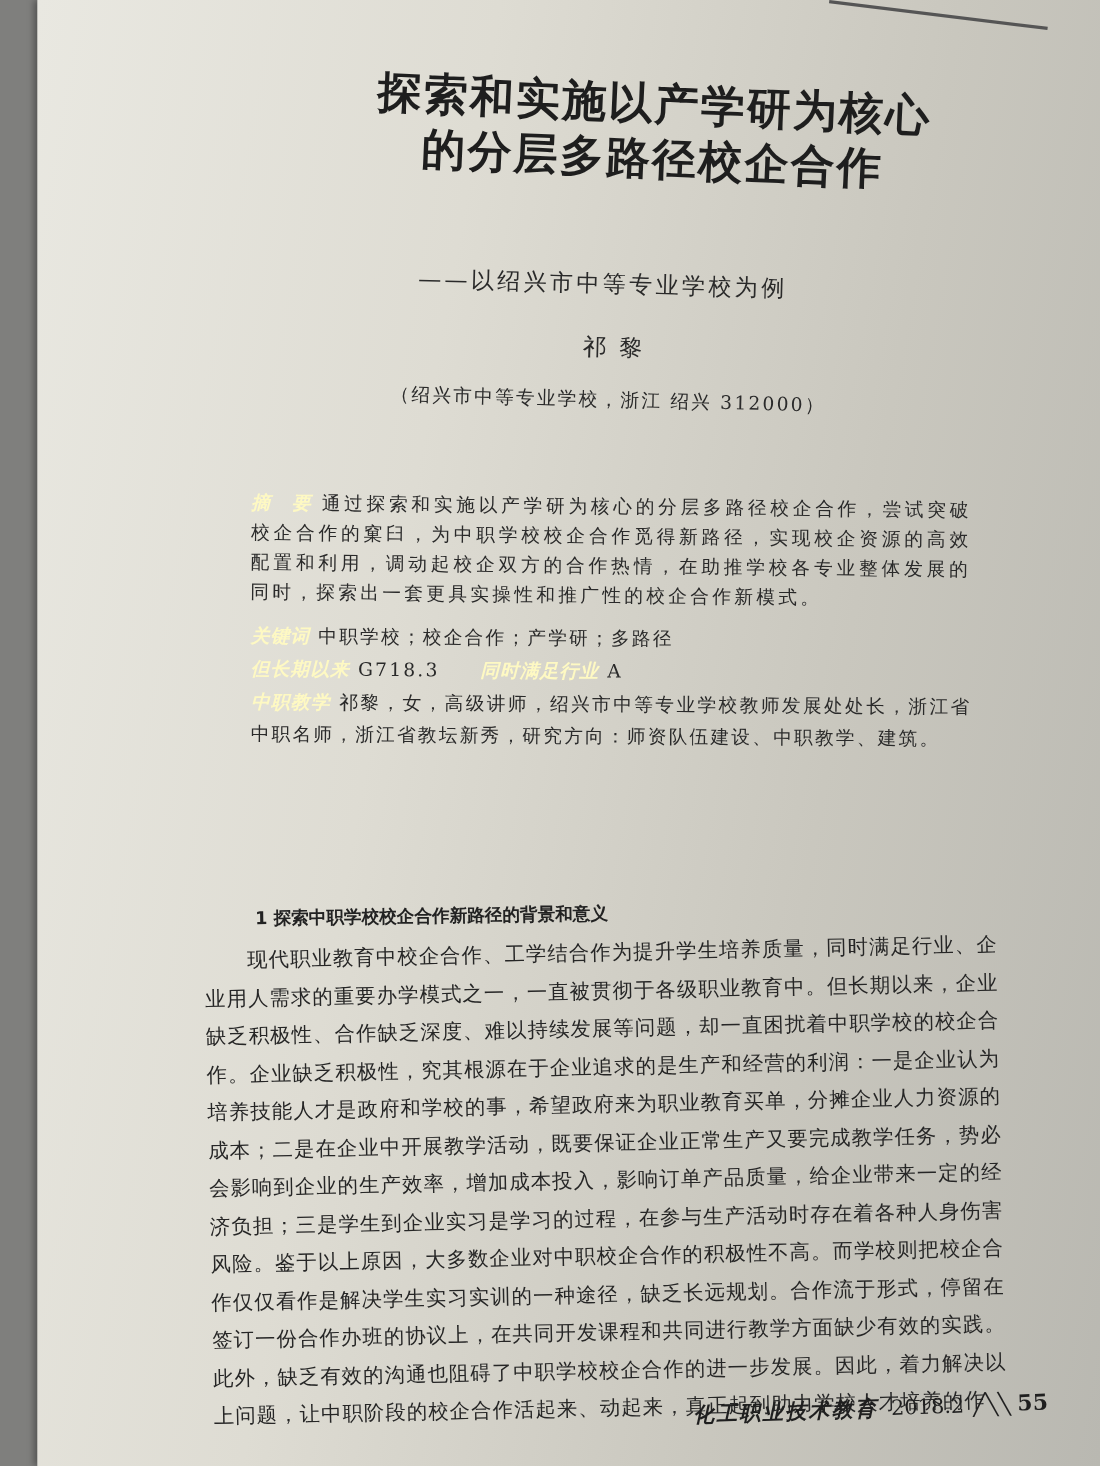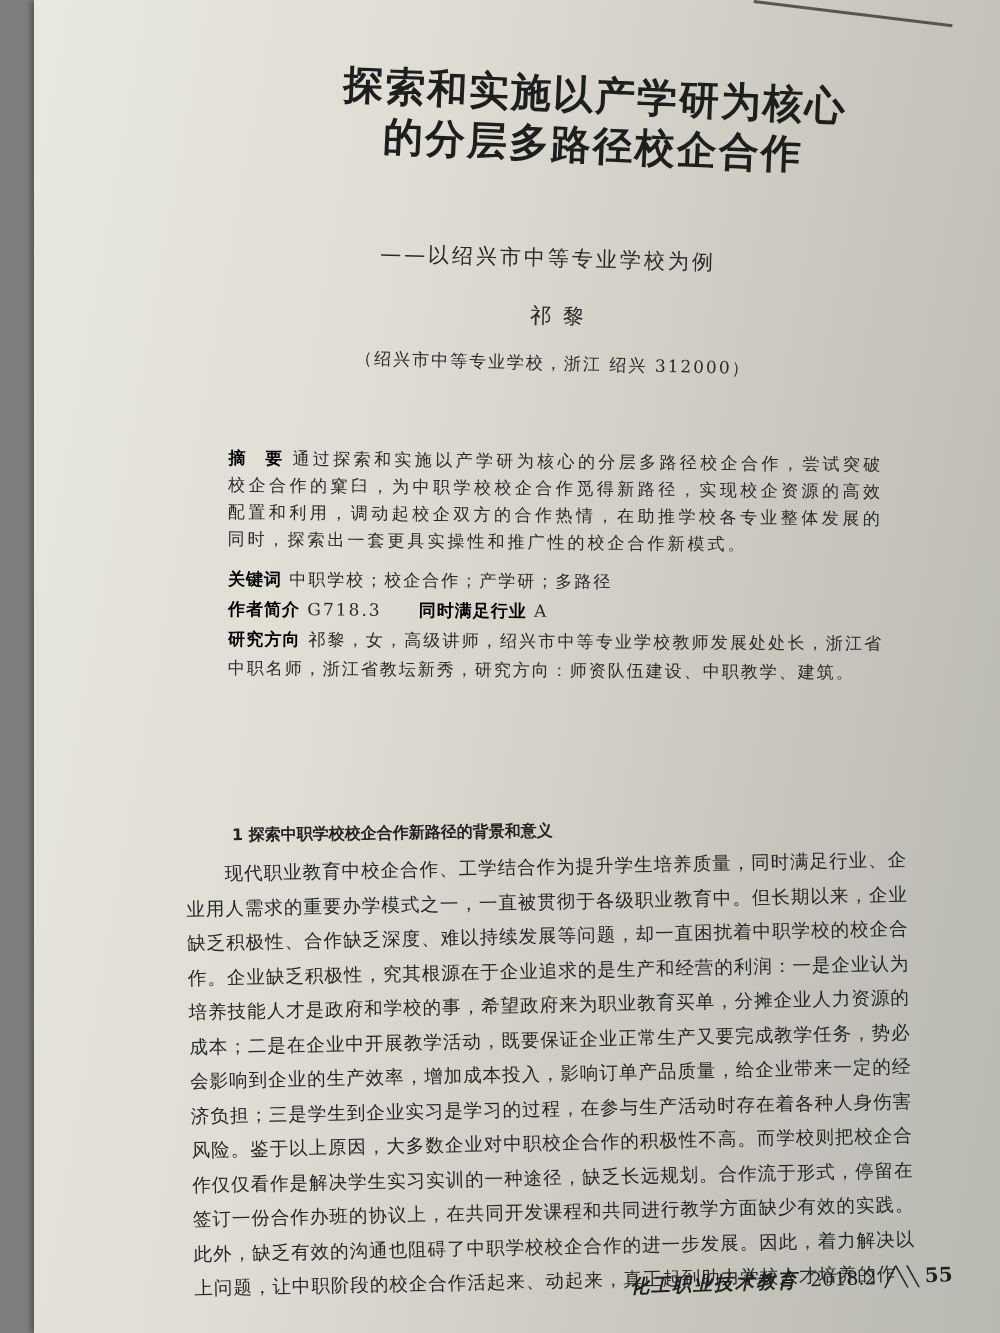--- a/index.html
+++ b/index.html
@@ -31,21 +31,21 @@
     position:absolute; left:530px; top:302px; font-size:21px; color:#2a2a2a; letter-spacing:12px; transform:rotate(1.5deg);
   }
   .affiliation {
     position:absolute; left:355px; top:352px; font-size:17px; color:#2a2a2a; letter-spacing:2px; transform:rotate(1.5deg);
   }
   .abstract {
     position:absolute; left:228px; top:448px; width:655px;
     font-size:17px; line-height:27px; color:#2a2a2a; letter-spacing:3px;
     transform:rotate(0.6deg); text-align:justify;
   }
-  .lbl { font-family:"DejaVu Sans", sans-serif; font-weight:bold; letter-spacing:1px; color:#000000; }
+  .lbl { font-family:"DejaVu Sans", sans-serif; font-weight:bold; letter-spacing:1px; color:#fef9c3;font-style:italic; }
   .meta {
     position:absolute; left:228px; width:660px; font-size:17px; line-height:27px; color:#2a2a2a; letter-spacing:2px;
     transform:rotate(0.4deg);
   }
   .section {
     position:absolute; left:232px; top:823px;
     font-family:"DejaVu Sans", sans-serif; font-weight:bold; font-size:16px; color:#222;
     transform:rotate(-0.8deg);
   }
   .body {
@@ -82,29 +82,29 @@
   <span class="lbl">摘　要</span>
   <span>通过探索和实施以产学研为核心的分层多路径校企合作，尝试突破校企合作的窠臼，为中职学校校企合作觅得新路径，实现校企资源的高效配置和利用，调动起校企双方的合作热情，在助推学校各专业整体发展的同时，探索出一套更具实操性和推广性的校企合作新模式。</span>
 </div>
 
 <div class="meta" style="top:568px;">
   <span class="lbl">关键词</span>
   <span>中职学校；校企合作；产学研；多路径</span>
 </div>
 
 <div class="meta" style="top:598px;">
-  <span class="lbl">作者简介</span>
+  <span class="lbl">但长期以来</span>
   <span>G718.3</span>
   &nbsp;&nbsp;&nbsp;
   <span class="lbl">同时满足行业</span>
   <span>A</span>
 </div>
 
 <div class="meta" style="top:627px; line-height:29px; width:655px; text-align:justify;">
-  <span class="lbl">研究方向</span>
+  <span class="lbl">中职教学</span>
   <span>祁黎，女，高级讲师，绍兴市中等专业学校教师发展处处长，浙江省中职名师，浙江省教坛新秀，研究方向：师资队伍建设、中职教学、建筑。</span>
 </div>
 
 <div class="section">1 探索中职学校校企合作新路径的背景和意义</div>
 
 <div class="body">
   <p>　　现代职业教育中校企合作、工学结合作为提升学生培养质量，同时满足行业、企</p>
   <p>业用人需求的重要办学模式之一，一直被贯彻于各级职业教育中。但长期以来，企业</p>
   <p>缺乏积极性、合作缺乏深度、难以持续发展等问题，却一直困扰着中职学校的校企合</p>
   <p>作。企业缺乏积极性，究其根源在于企业追求的是生产和经营的利润：一是企业认为</p>

